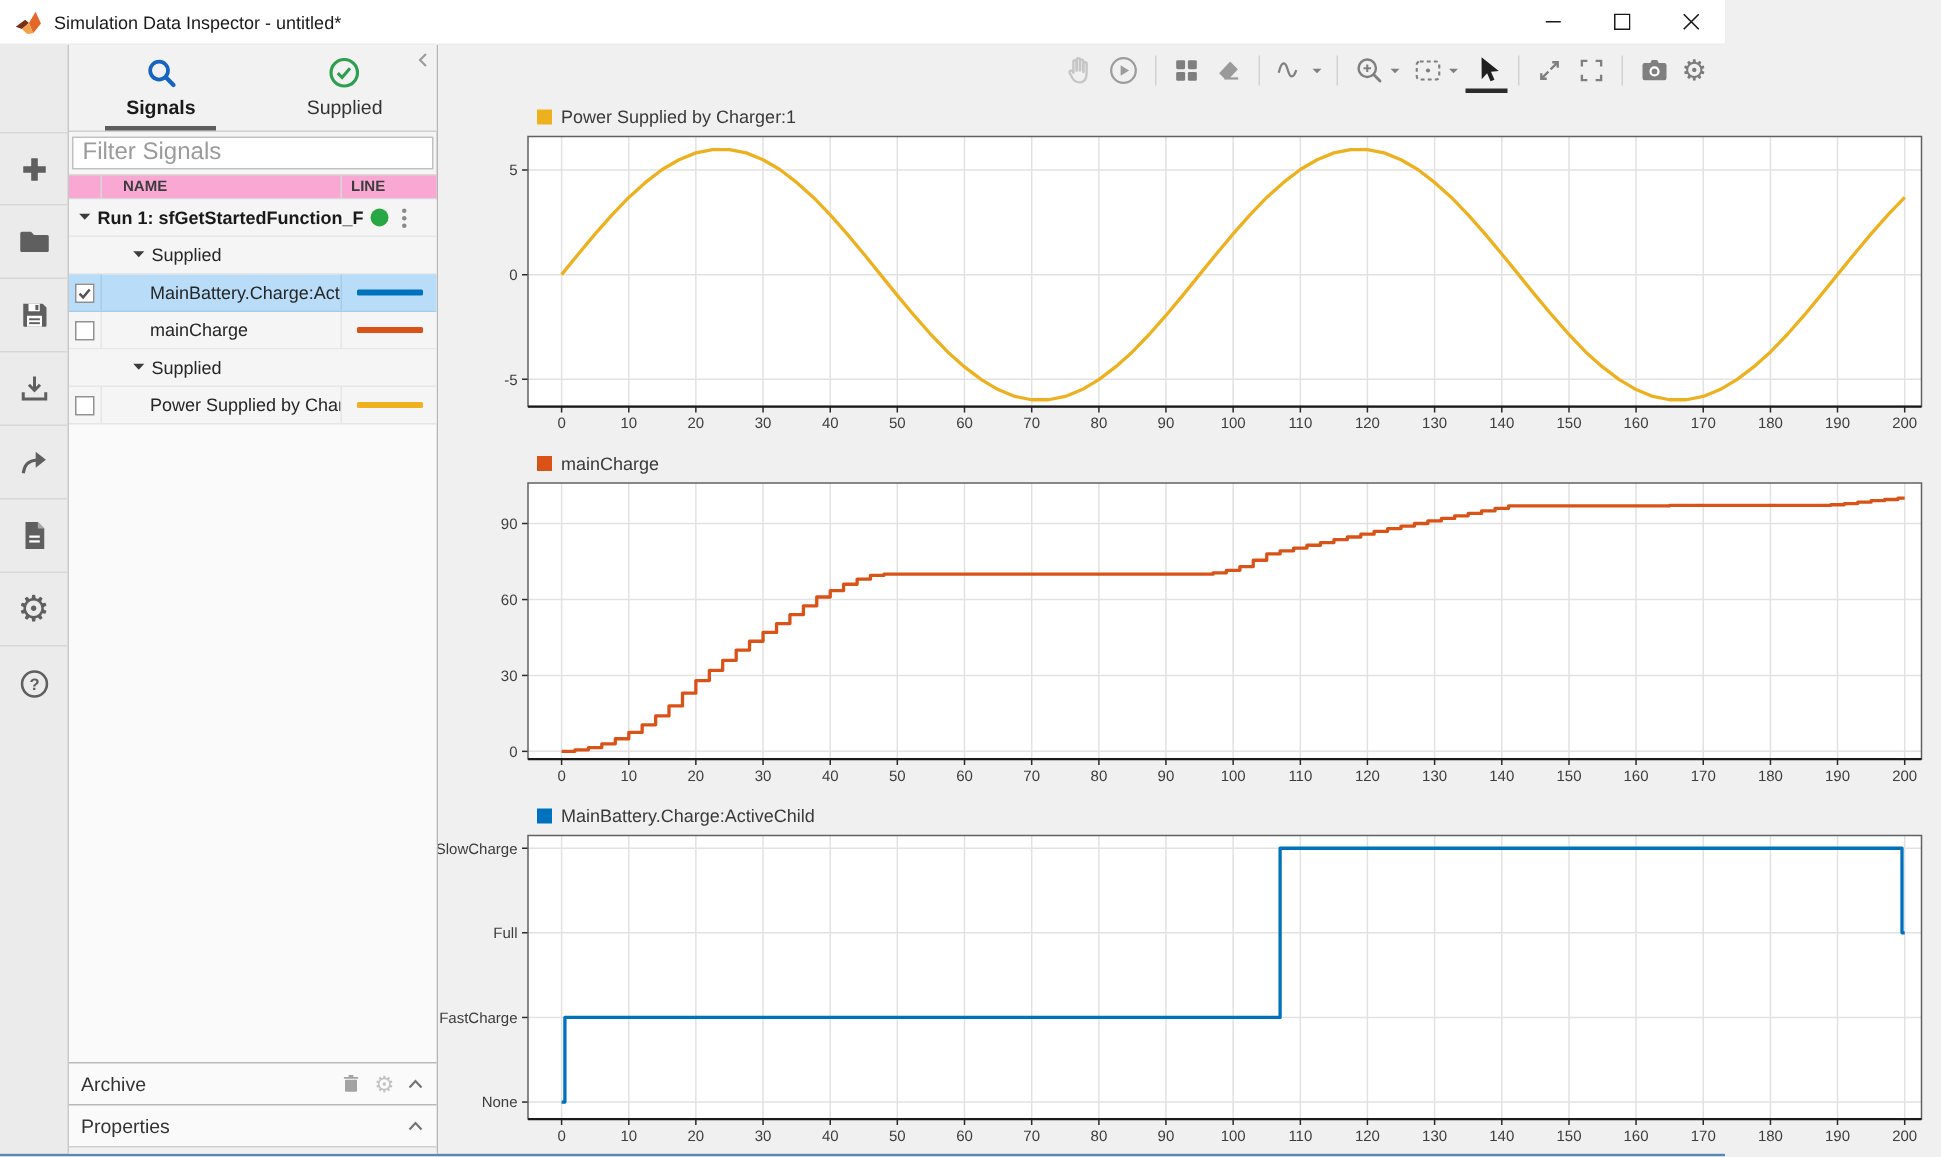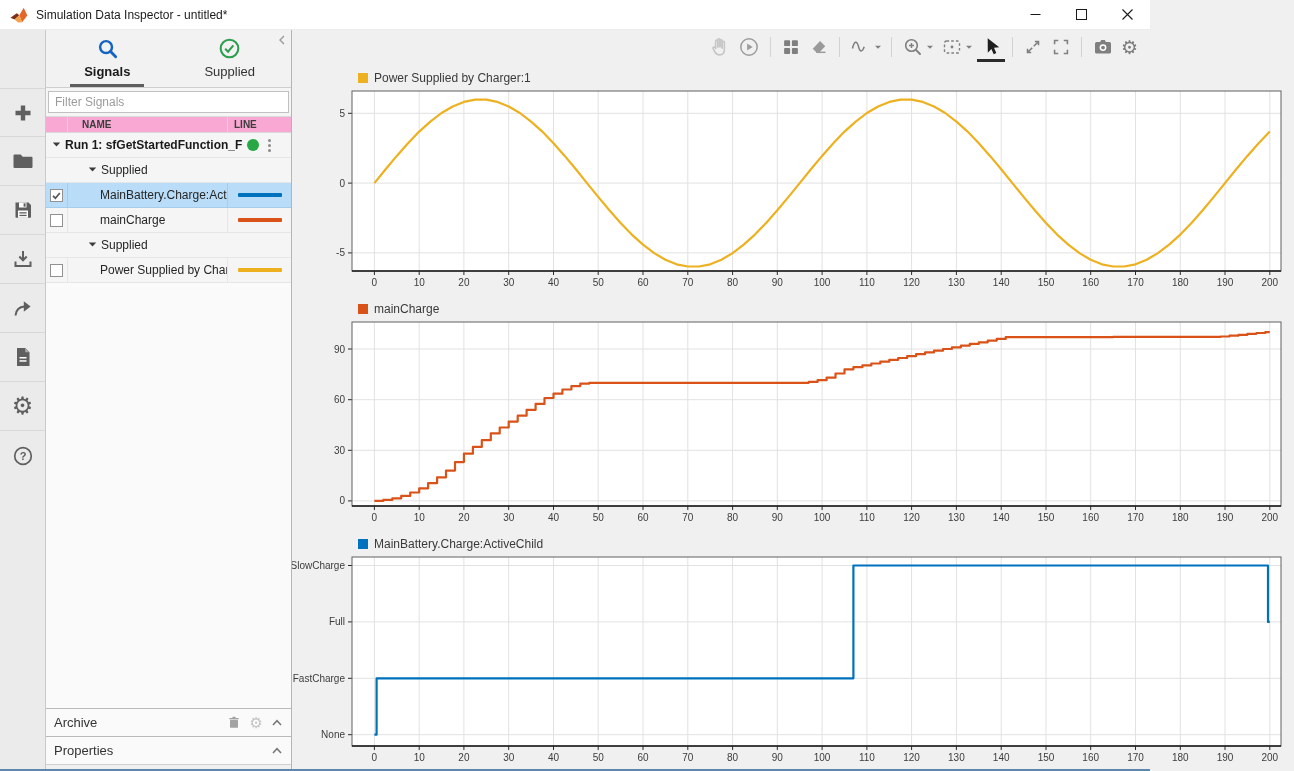--- a/index.html
+++ b/index.html
@@ -26,21 +26,21 @@
   
   .sidebar { width:246px; background:#f5f5f5; border-right:1px solid #b5b5b5; display:flex; flex-direction:column; min-height:0; }
   .tabs { height:58px; display:flex; position:relative; background:#f2f2f2; border-bottom:1px solid #cfcfcf; flex:0 0 58px; }
   .tab { flex:1; display:flex; flex-direction:column; align-items:center; justify-content:flex-start; padding-top:7px; position:relative; cursor:pointer; }
   .tab .tab-label { margin-top:4px; font-size:13px; color:#333; }
   .tab.active .tab-label { font-weight:bold; color:#1a1a1a; }
   .tab.active .underline { position:absolute; bottom:0; left:50%; transform:translateX(-50%); width:74px; height:3px; background:#5e5e5e; }
   .collapse-chev { position:absolute; top:4px; right:4px; }
 
   .filter-wrap { padding:3px 2px; flex:0 0 28px; }
-  .filter-input { width:100%; height:22px; border:1px solid #c0c0c0; background:#fff; padding:0 6px; font-size:12px; color:#333; font-family:inherit; }
+  .filter-input { width:100%; height:22px; border:1px solid #c0c0c0; background:#fff; padding:0 6px; font-size:16px; color:#333; font-family:inherit; }
   .filter-input::placeholder { color:#9b9b9b; }
 
   .tbl-header { height:17px; background:#f9a8d4; border-top:1px solid #d9d9d9; border-bottom:1px solid #d9d9d9; display:flex; align-items:center; font-size:10px; font-weight:bold; color:#3c3c3c; flex:0 0 17px; }
   .tbl-header .h-check { width:22px; border-right:1px solid #d9d9d9; height:100%; }
   .tbl-header .h-name { flex:1; padding-left:14px; }
   .tbl-header .h-line { width:64px; border-left:1px solid #d9d9d9; height:100%; display:flex; align-items:center; padding-left:6px; }
 
   .signal-list { flex:1; background:#fafafa; overflow:hidden; display:flex; flex-direction:column; }
   .srow { height:25px; flex:0 0 25px; display:flex; align-items:center; background:#f5f5f5; border-bottom:1px solid #e6e6e6; }
   .srow .check-cell { width:22px; height:100%; display:flex; align-items:center; justify-content:center; border-right:1px solid #e6e6e6; }

